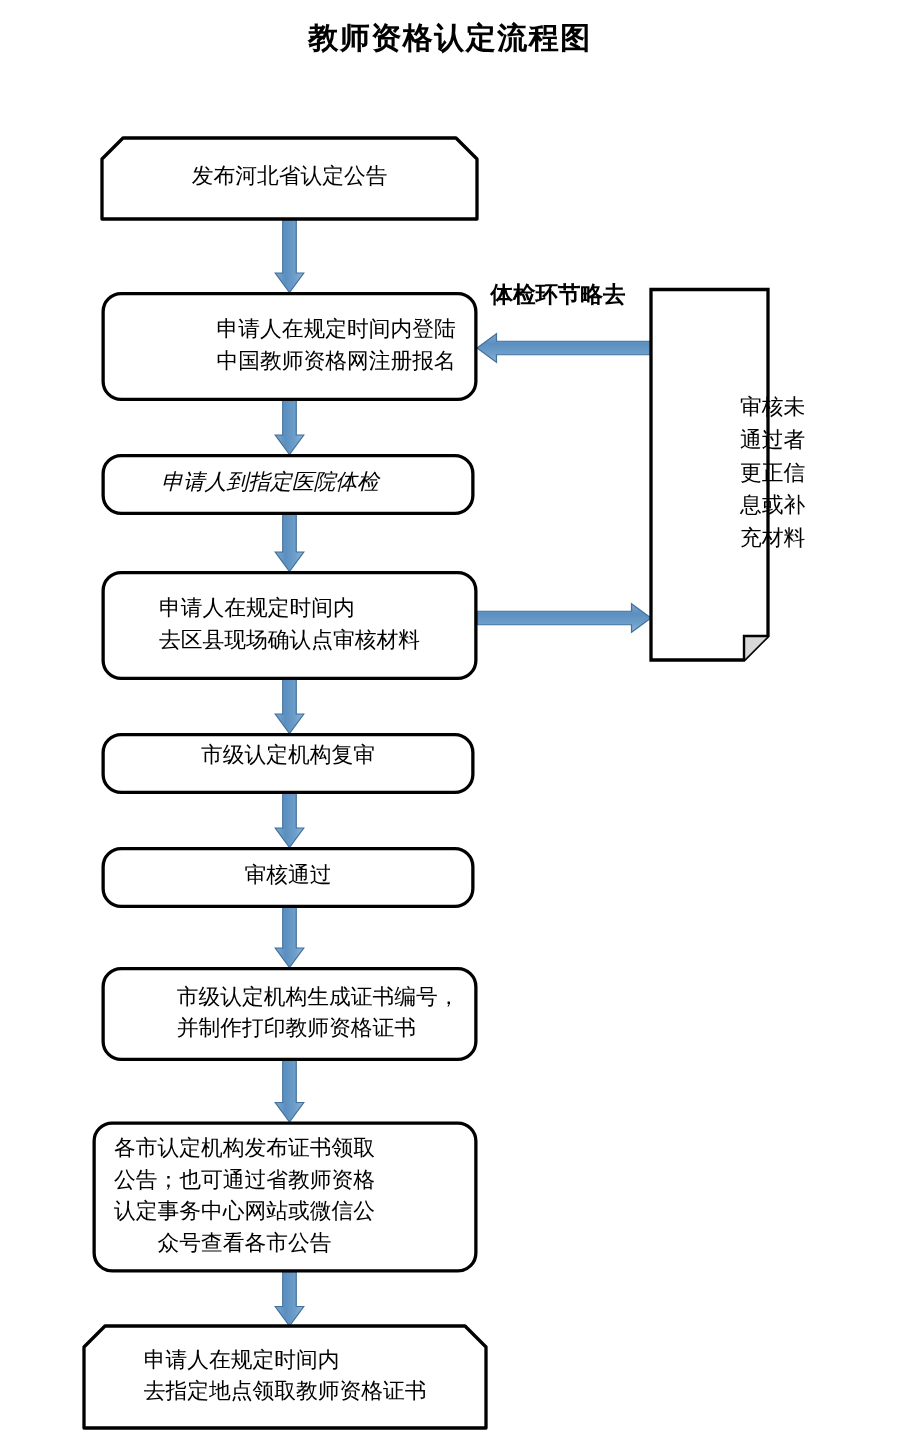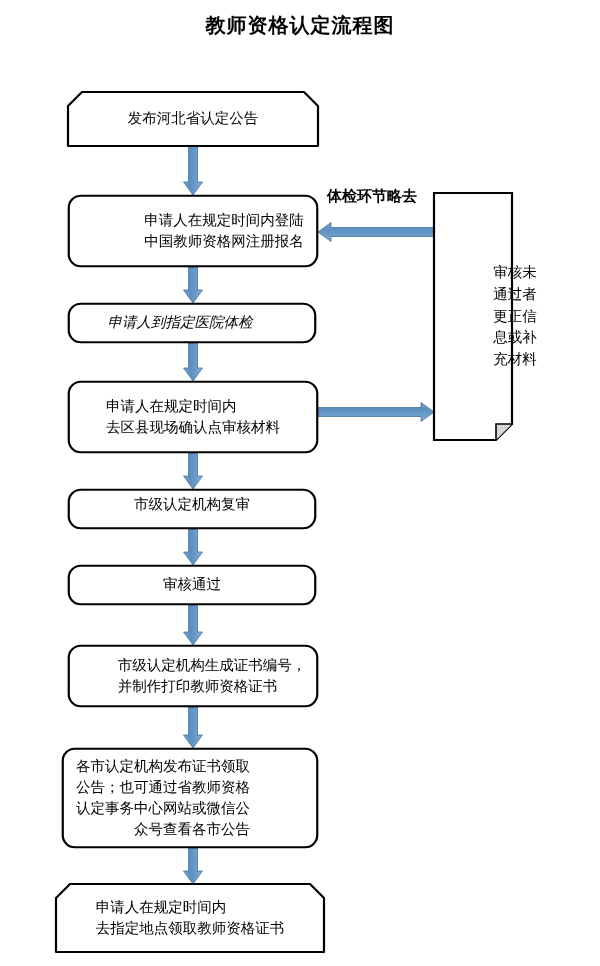--- a/index.html
+++ b/index.html
@@ -26,21 +26,21 @@
   
   .node-text{
     position:absolute;
     display:flex;flex-direction:column;justify-content:center;
     font-size:14.5px;line-height:1.45;
     color:#000;
     white-space:pre-line;
     pointer-events:none;
   }
   .node-text.center{align-items:center;text-align:left;}
-  .node-text.left{align-items:flex-start;text-align:right;}
+  .node-text.left{align-items:flex-start;text-align:center;}
   .node-text.vert{
     align-items:center;text-align:center;
     font-size:14.5px;line-height:1.5;
   }
   .edge-label{
     position:absolute;
     font-family:"Liberation Serif","DejaVu Serif",serif;
     font-weight:700;font-size:15px;color:#000;
     white-space:nowrap;
   }

